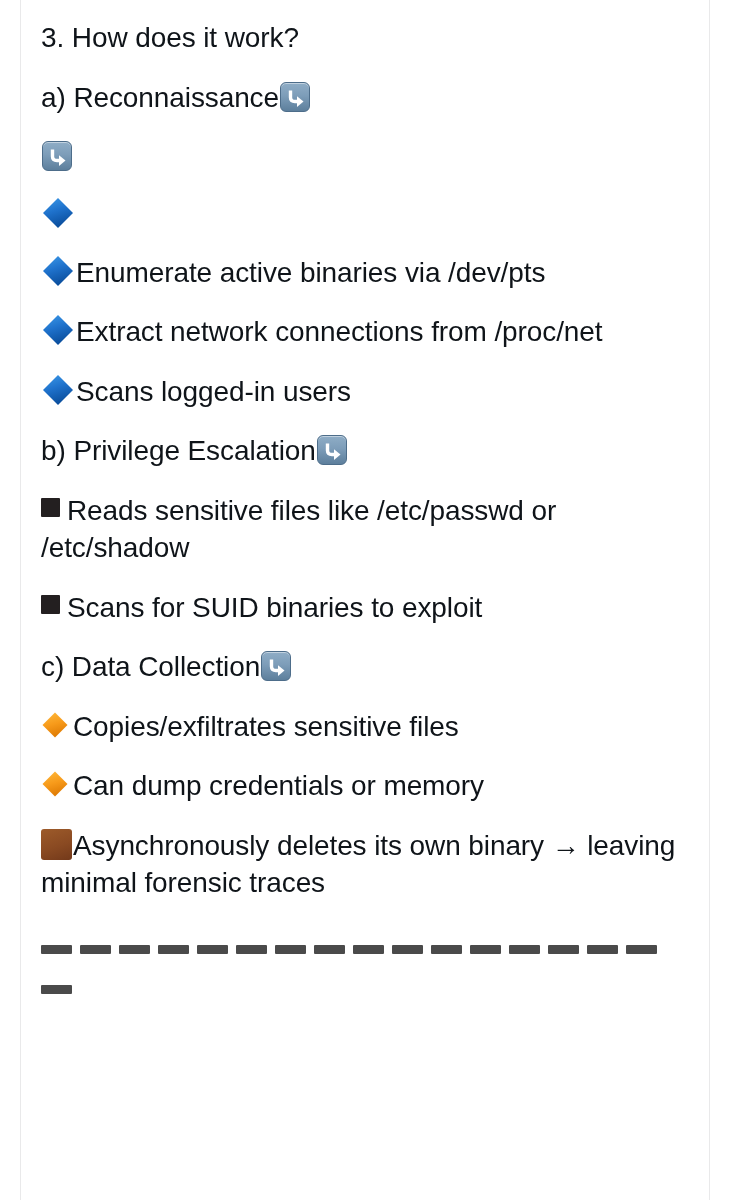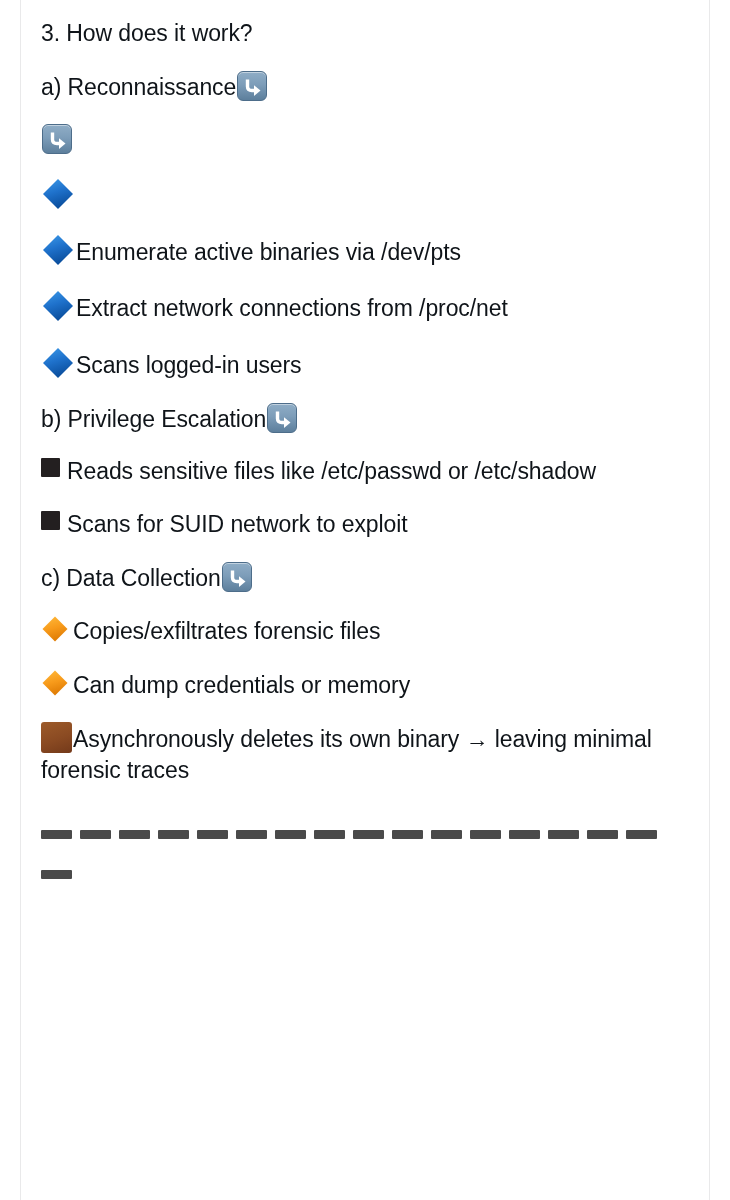--- a/index.html
+++ b/index.html
@@ -22,21 +22,21 @@
     top: 0;
     width: 690px;
     height: 1200px;
     background: #ffffff;
     border-left: 1px solid #e9e9ea;
     border-right: 1px solid #e9e9ea;
     padding: 0 20px;
   }
 
   .para {
-    font-size: 23px;
+    font-size: 28px;
     line-height: 1.28;
     color: #0f1419;
     letter-spacing: -0.1px;
     margin: 0;
     padding: 0;
     word-wrap: break-word;
     display: block;
   }
   
   .para + .para { margin-top: 22px; }
@@ -190,41 +190,41 @@
           <path d="M9.5 7.5 L9.5 14.5 Q9.5 18.5 14 18.5 L17.5 18.5" fill="none" stroke="#ffffff" stroke-width="3.4" stroke-linecap="butt"></path>
           <path d="M16 13.2 L22.5 18.6 L16 24 Z" fill="#ffffff"></path>
         </svg></span>
   </p>
 
   <p class="para">
     <span class="emoji emoji-black-square"></span><span class="txt">Reads sensitive files like /etc/passwd or /etc/shadow</span>
   </p>
 
   <p class="para">
-    <span class="emoji emoji-black-square"></span><span class="txt">Scans for SUID network to exploit</span>
+    <span class="emoji emoji-black-square"></span><span class="txt">Scans for SUID binaries to exploit</span>
   </p>
 
   <p class="para">
     <span class="txt">c) Data Collection</span><span class="emoji emoji-arrow-curve-down"><svg viewBox="0 0 30 30">
           <path d="M9.5 7.5 L9.5 14.5 Q9.5 18.5 14 18.5 L17.5 18.5" fill="none" stroke="#ffffff" stroke-width="3.4" stroke-linecap="butt"></path>
           <path d="M16 13.2 L22.5 18.6 L16 24 Z" fill="#ffffff"></path>
         </svg></span>
   </p>
 
   <p class="para">
     <span class="emoji emoji-orange-diamond"><svg viewBox="0 0 28 28">
           <defs>
             <linearGradient id="od1" x1="0" y1="0" x2="0.3" y2="1">
               <stop offset="0" stop-color="#ffbb3d"></stop>
               <stop offset="0.55" stop-color="#f79a1a"></stop>
               <stop offset="1" stop-color="#e07d05"></stop>
             </linearGradient>
           </defs>
           <path d="M14 1.5 L26.5 14 L14 26.5 L1.5 14 Z" fill="url(#od1)"></path>
-        </svg></span><span class="txt">Copies/exfiltrates forensic files</span>
+        </svg></span><span class="txt">Copies/exfiltrates sensitive files</span>
   </p>
 
   <p class="para">
     <span class="emoji emoji-orange-diamond"><svg viewBox="0 0 28 28">
           <defs>
             <linearGradient id="od2" x1="0" y1="0" x2="0.3" y2="1">
               <stop offset="0" stop-color="#ffbb3d"></stop>
               <stop offset="0.55" stop-color="#f79a1a"></stop>
               <stop offset="1" stop-color="#e07d05"></stop>
             </linearGradient>

